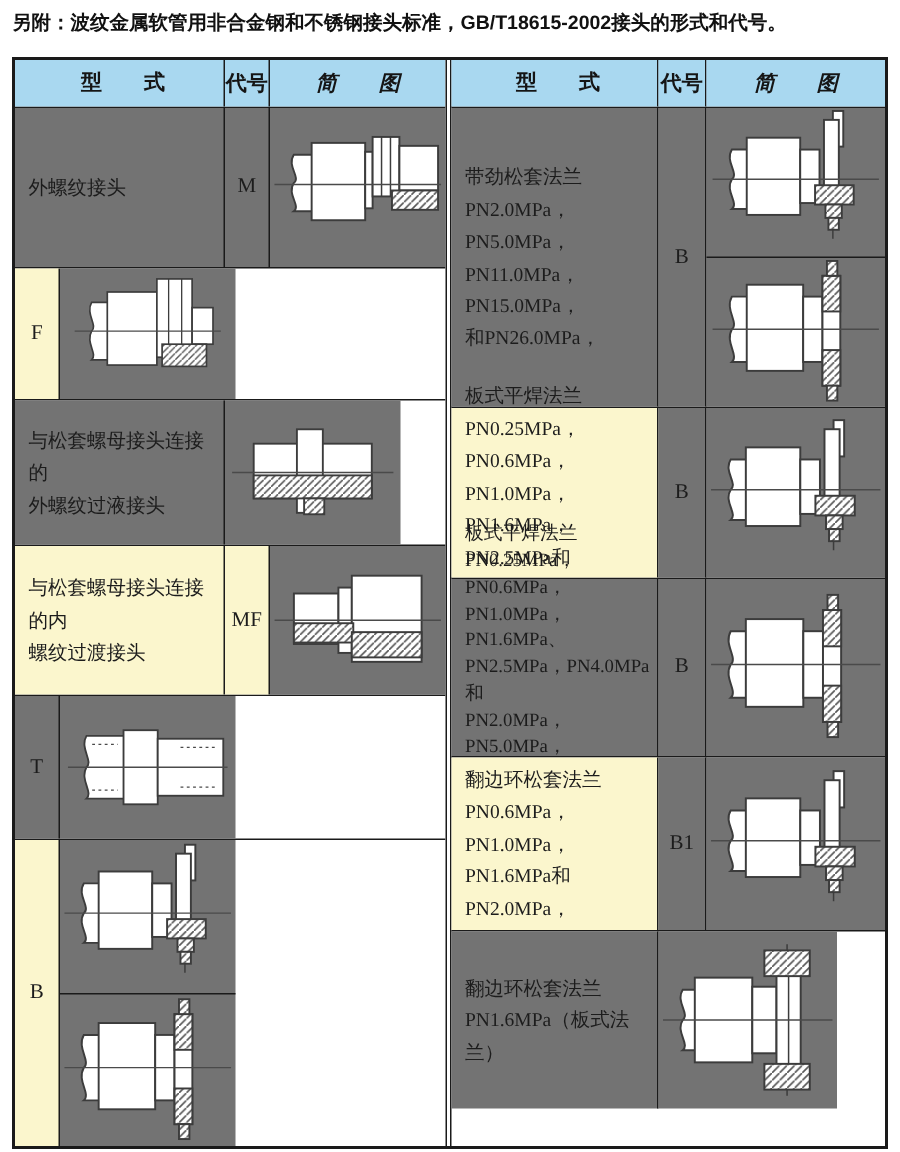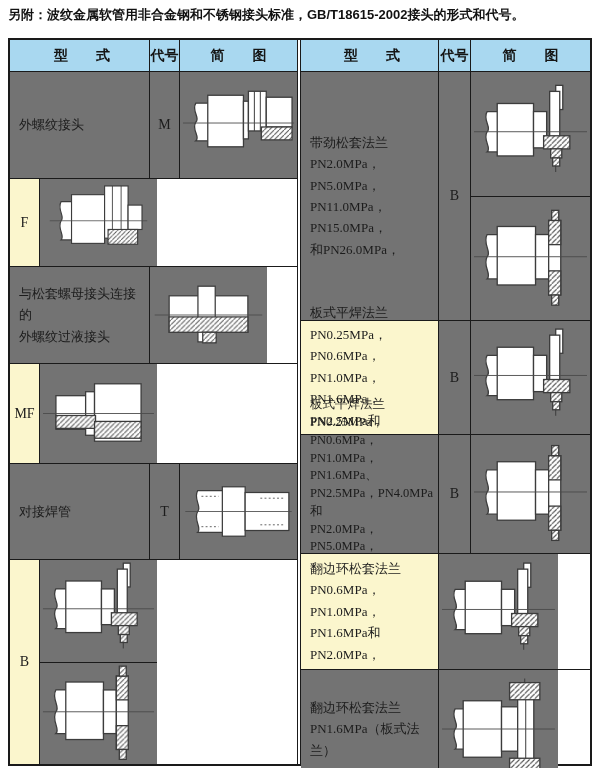--- a/index.html
+++ b/index.html
@@ -31,21 +31,21 @@
   .right .c-diag{width:119px;}
   .header{height:32px;}
   .header .cell{background:#a9d8f0;justify-content:center;font-weight:bold;font-size:14px;color:#151515;}
   .c-type{
     padding:3px 4px 3px 9px;font-size:13px;line-height:1.65;
     white-space:pre-line;font-family:"Liberation Serif",serif;
   }
   .c-type.tight{line-height:1.42;font-size:12.5px;}
   .c-code{justify-content:center;font-family:"Liberation Serif",serif;font-size:14px;}
   [data-bg="yellow"]{background:#fbf6cd;}
-  .c-diag{padding:0;flex-direction:column;align-items:stretch;justify-content:stretch;}
+  .c-diag{padding:0;flex-direction:column;align-items:stretch;justify-content:stretch;font-style:italic;}
   .diag{flex:1 1 0;display:flex;min-height:0;}
   .diag + .diag{border-top:1px solid #1a1a1a;}
   .diag svg{width:100%;height:100%;display:block;}
 </style>
 </head>
 <body>
 
 <div class="title">另附：波纹金属软管用非合金钢和不锈钢接头标准，GB/T18615-2002接头的形式和代号。</div>
 
 <div class="tbl">
@@ -124,20 +124,22 @@
               <rect x="48" y="20" width="18" height="58" fill="#fff" stroke="#3c3c3c" stroke-width="1.3"></rect>
               <rect x="18" y="52" width="82" height="16" fill="url(#h2)" stroke="#3c3c3c" stroke-width="1.3"></rect>
               <rect x="53" y="68" width="14" height="11" fill="url(#h2)" stroke="#3c3c3c" stroke-width="1.3"></rect>
               <line x1="3" y1="50" x2="115" y2="50" stroke="#4a4a4a" stroke-width="0.9"></line>
             </svg>
           </div>
       </div>
     </div>
 
     <div class="hrow" style="height:100px">
+      <div class="cell c-type" data-bg="yellow">与松套螺母接头连接的内
+螺纹过渡接头</div>
       <div class="cell c-code" data-bg="yellow">MF</div>
       <div class="cell c-diag">
         <div class="diag">
             <svg viewBox="0 0 118 100" preserveAspectRatio="xMidYMid meet">
               <defs>
                 <pattern id="h3" width="5" height="5" patternUnits="userSpaceOnUse">
                   <rect width="5" height="5" fill="#fff"></rect>
                   <path d="M0,5 L5,0" stroke="#555" stroke-width="1.1"></path>
                 </pattern>
               </defs>
@@ -146,21 +148,20 @@
               <rect x="55" y="20" width="47" height="58" fill="#fff" stroke="#3c3c3c" stroke-width="1.3"></rect>
               <rect x="16" y="52" width="40" height="13" fill="url(#h3)" stroke="#3c3c3c" stroke-width="1.3"></rect>
               <rect x="55" y="58" width="47" height="17" fill="url(#h3)" stroke="#3c3c3c" stroke-width="1.3"></rect>
               <line x1="3" y1="50" x2="115" y2="50" stroke="#4a4a4a" stroke-width="0.9"></line>
             </svg>
           </div>
       </div>
     </div>
 
     <div class="hrow" style="height:96px">
-      <div class="cell c-type" data-bg="white">对接焊管</div>
       <div class="cell c-code" data-bg="white">T</div>
       <div class="cell c-diag">
         <div class="diag">
             <svg viewBox="0 0 118 100" preserveAspectRatio="xMidYMid meet">
               <defs>
                 <pattern id="h4" width="5" height="5" patternUnits="userSpaceOnUse">
                   <rect width="5" height="5" fill="#fff"></rect>
                   <path d="M0,5 L5,0" stroke="#555" stroke-width="1.1"></path>
                 </pattern>
               </defs>
@@ -225,21 +226,21 @@
 
   <div class="vsep"></div>
 
   <div class="half right">
     <div class="hrow header">
       <div class="cell c-type">型　　式</div>
       <div class="cell c-code">代号</div>
       <div class="cell c-diag" style="flex-direction:row;align-items:center;justify-content:center;">简　　图</div>
     </div>
 
-    <div class="hrow" style="height:249px">
+    <div class="hrow" style="height:200px">
       <div class="cell c-type" data-bg="white">带劲松套法兰
 PN2.0MPa，PN5.0MPa，
 PN11.0MPa，PN15.0MPa，
 和PN26.0MPa，</div>
       <div class="cell c-code">B</div>
       <div class="cell c-diag">
         <div class="diag">
             <svg viewBox="0 0 118 100" preserveAspectRatio="xMidYMid meet">
               <defs>
                 <pattern id="h7" width="5" height="5" patternUnits="userSpaceOnUse">
@@ -339,20 +340,21 @@
               <line x1="3" y1="48" x2="115" y2="48" stroke="#4a4a4a" stroke-width="0.9"></line>
             </svg>
           </div>
       </div>
     </div>
 
     <div class="hrow" style="height:116px">
       <div class="cell c-type" data-bg="yellow">翻边环松套法兰
 PN0.6MPa，PN1.0MPa，
 PN1.6MPa和PN2.0MPa，</div>
+      <div class="cell c-code">B1</div>
       <div class="cell c-diag">
         <div class="diag">
             <svg viewBox="0 0 118 100" preserveAspectRatio="xMidYMid meet">
               <defs>
                 <pattern id="h11" width="5" height="5" patternUnits="userSpaceOnUse">
                   <rect width="5" height="5" fill="#fff"></rect>
                   <path d="M0,5 L5,0" stroke="#555" stroke-width="1.1"></path>
                 </pattern>
               </defs>
               <path d="M 28 28 L 16 28 C 11 36 21 44 16 48 C 11 56 21 64 16 68 L 28 68" fill="#fff" stroke="#3c3c3c" stroke-width="1.3"></path>

